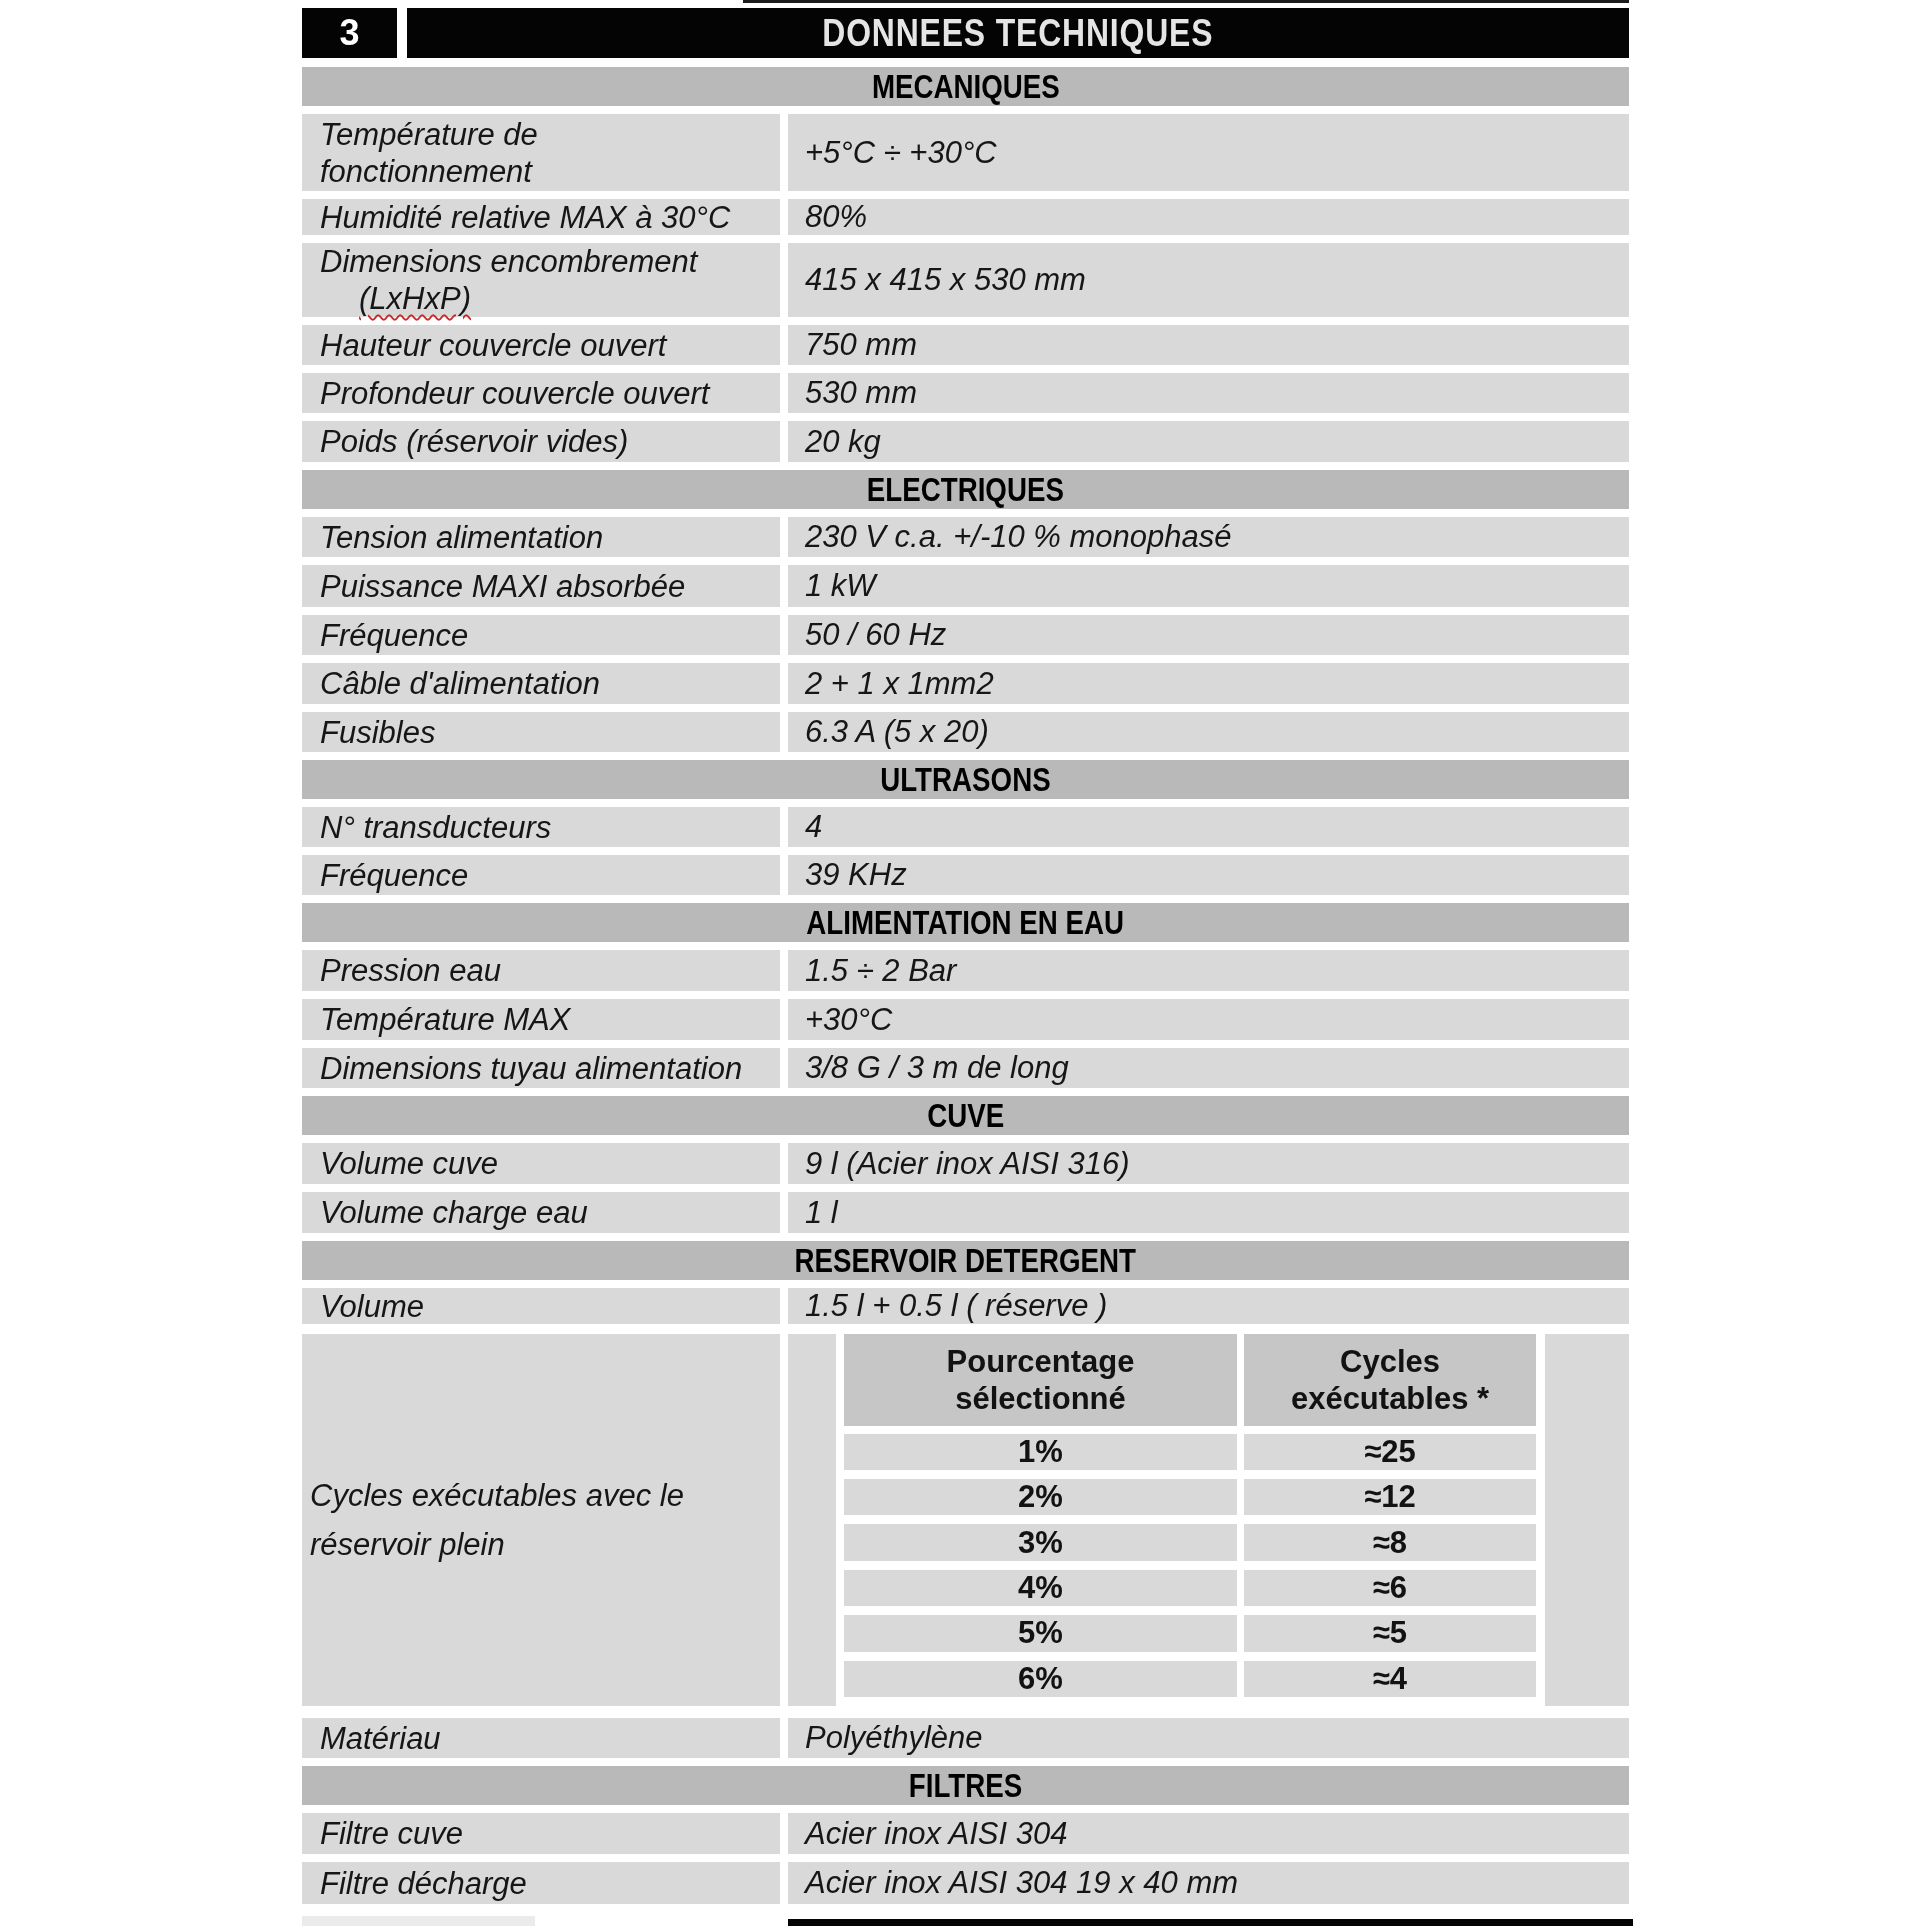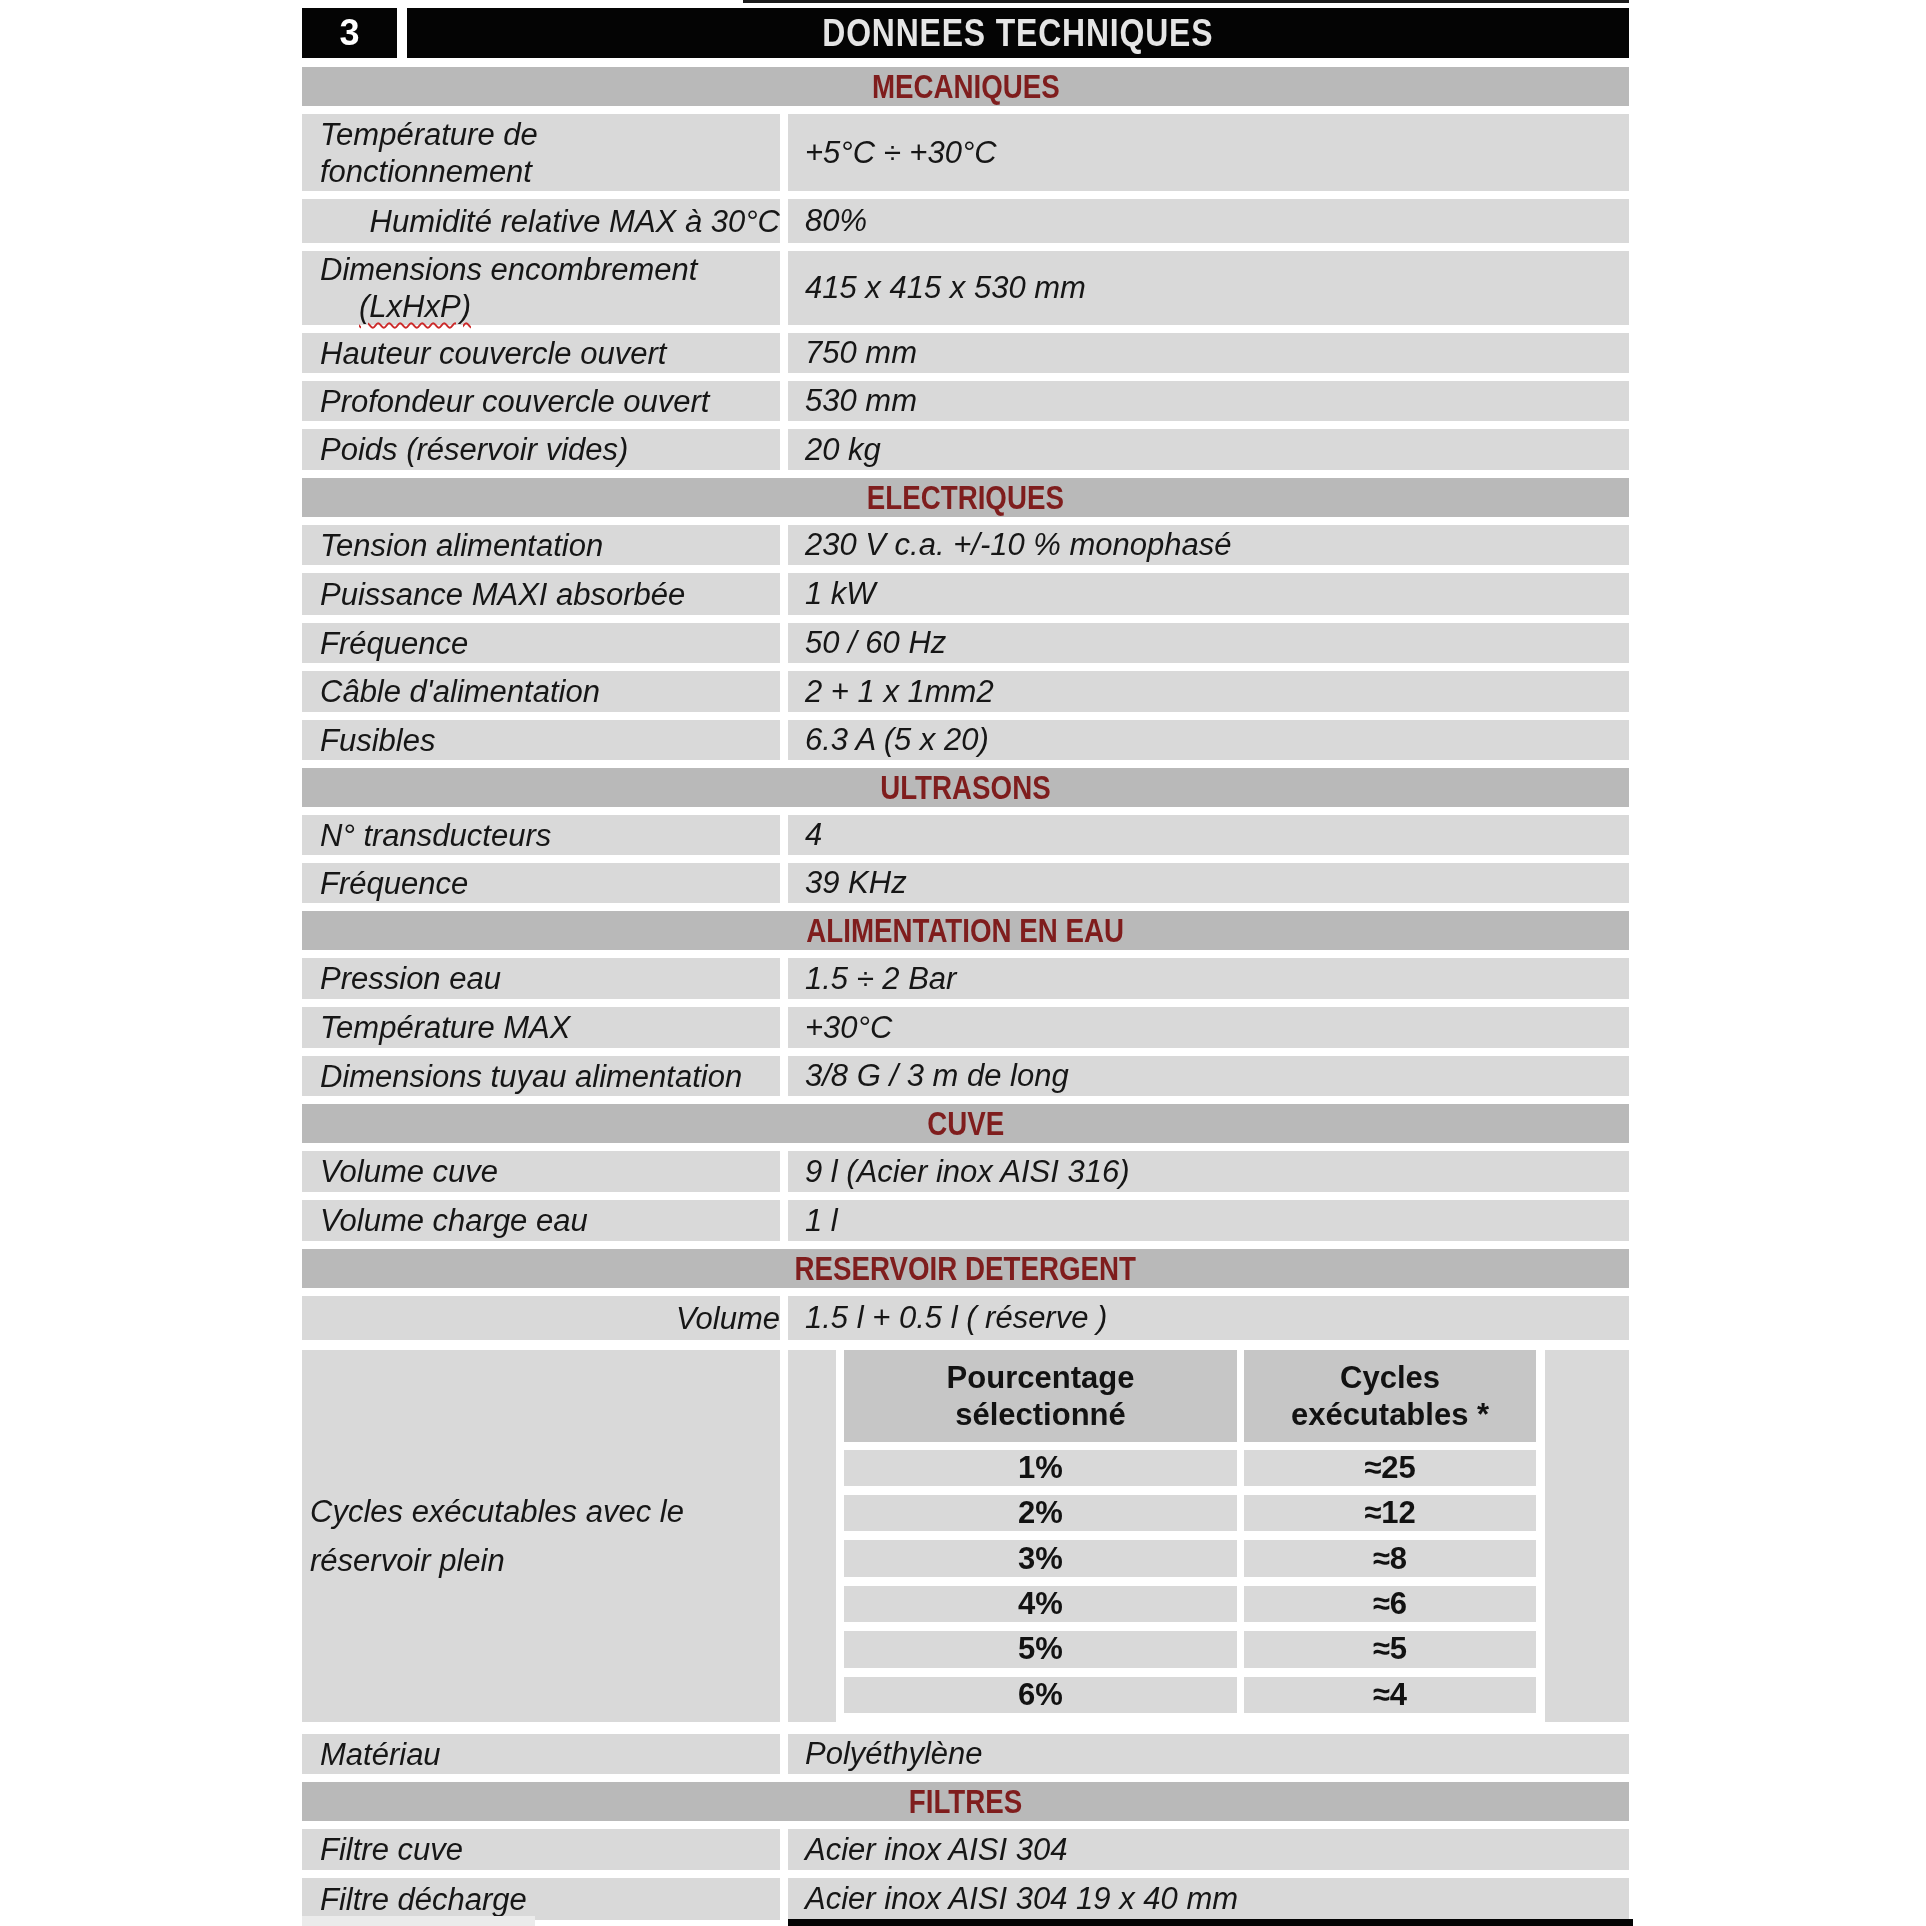--- a/index.html
+++ b/index.html
@@ -30,37 +30,37 @@
     display: flex; align-items: center; justify-content: center;
     font-weight: bold; font-size: 38px; letter-spacing: 1px;
   }
 
   .condensed { display: inline-block; transform: scaleX(0.84); transform-origin: center; white-space: nowrap; }
 
   
   .sectionbar {
     height: 39px; background: #b9b9b9; margin-bottom: 8px;
     display: flex; align-items: center; justify-content: center;
-    font-weight: bold; font-size: 33px; color: #7f1d1d;
+    font-weight: bold; font-size: 33px; color: #000000;
   }
 
   
   .row { display: flex; gap: 8px; margin-bottom: 8px; }
   .cell { background: #d9d9d9; }
   .label {
     width: 478px; padding-left: 18px;
     display: flex; flex-direction: column; justify-content: center;
     font-style: italic; font-size: 31px; line-height: 37px;
   }
   .value {
     width: 841px; padding-left: 17px;
     display: flex; align-items: center;
     font-style: italic; font-size: 31px;
   }
-  .h78 { height: 77px; } .h75 { height: 74px; } .h44 { height: 44px; text-align: right; }
+  .h78 { height: 77px; } .h75 { height: 74px; } .h44 { height: 36px; }
   .h42 { height: 42px; } .h41 { height: 41px; } .h40 { height: 40px; }
 
   .wavy {
     text-decoration: underline;
     text-decoration-style: wavy;
     text-decoration-color: #cc2a2a;
     text-decoration-thickness: 2px;
     text-underline-offset: 5px;
     margin-left: 39px;
   }

